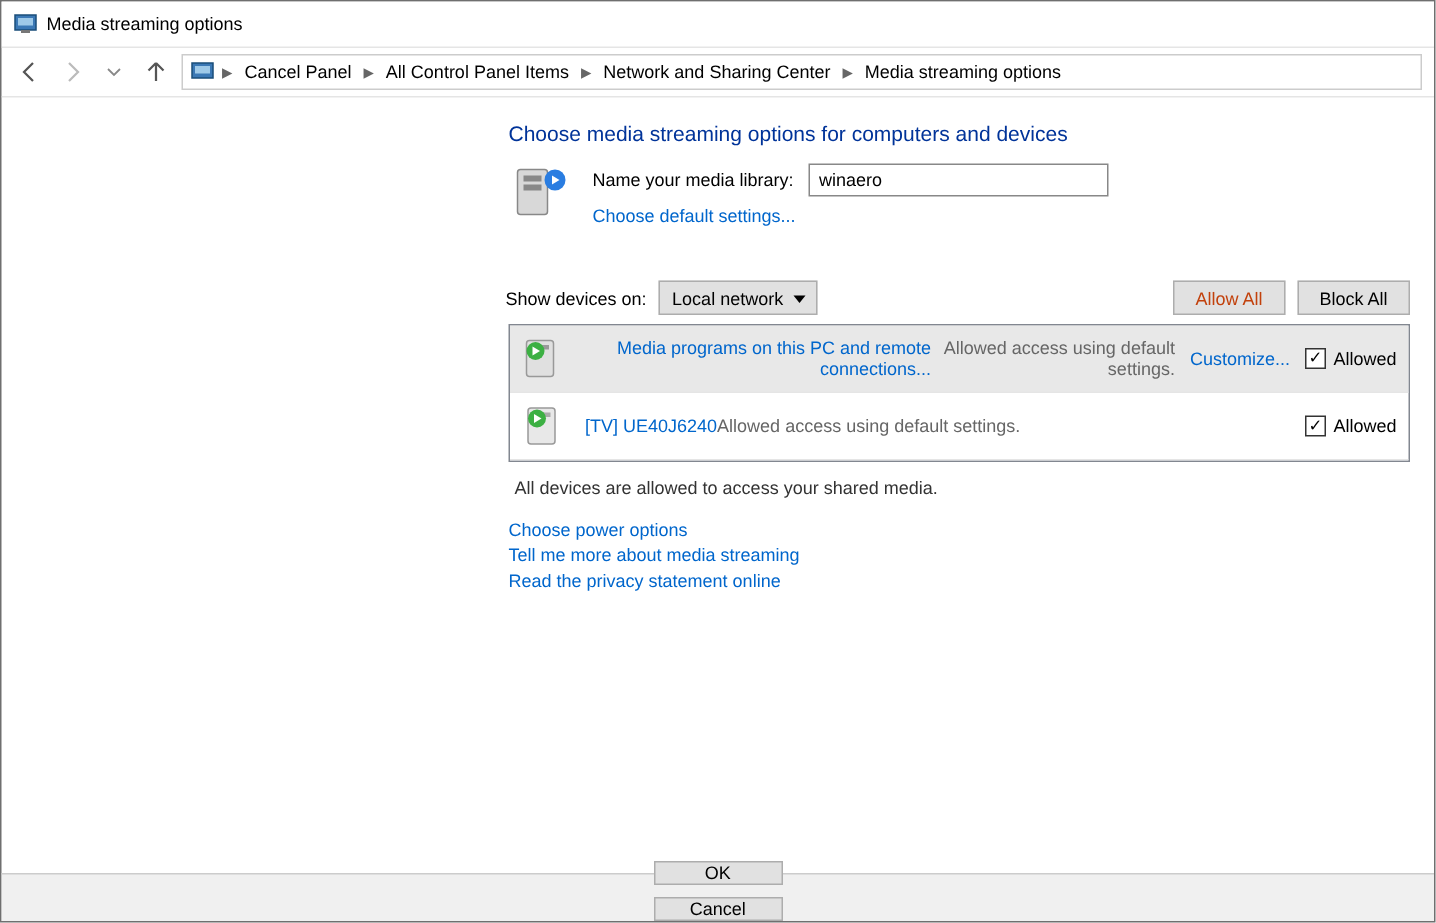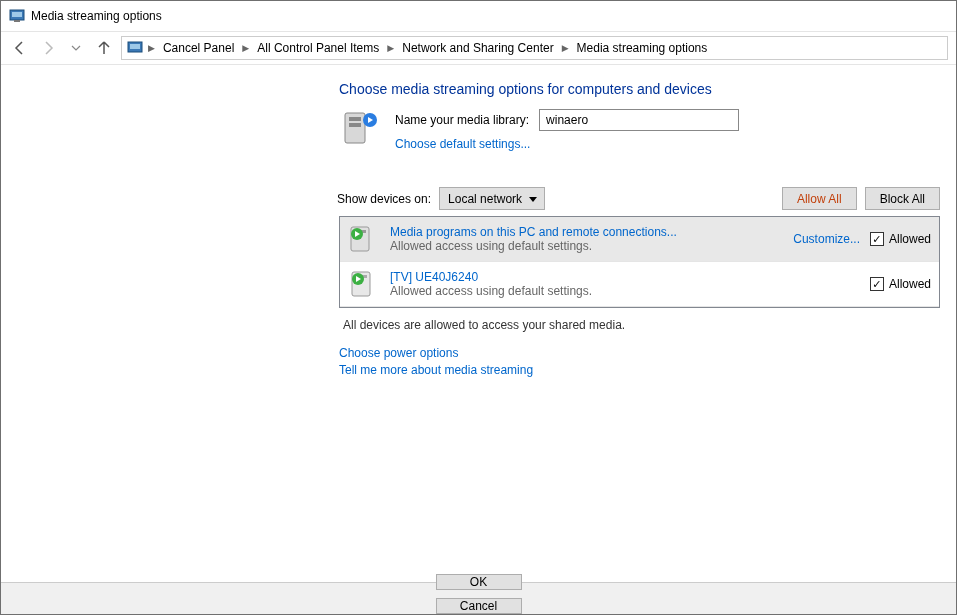--- a/index.html
+++ b/index.html
@@ -24,21 +24,21 @@
 .show-row { display: flex; align-items: center; gap: 8px; margin-bottom: 6px; margin-left: -2px; }
 .dropdown { border: 1px solid #adadad; background: #e1e1e1; height: 23px; padding: 2px 22px 2px 8px; position: relative; display:flex; align-items:center; }
 .dropdown::after { content: ""; position: absolute; right: 7px; top: 9px; border-left: 4px solid transparent; border-right: 4px solid transparent; border-top: 5px solid #000; }
 .spacer { flex: 1; }
 .btn { border: 1px solid #adadad; background: #e1e1e1; height: 23px; padding: 0 14px; font-family: inherit; font-size: 12px; cursor: pointer; }
 .btn.disabled { color: #c2410c; }
 .dev-list { border: 1px solid #828790; max-height: 104px; overflow-y: scroll; }
 .dev-row { display: flex; align-items: center; gap: 10px; padding: 6px 8px; border-bottom: 1px solid #e5e5e5; }
 .dev-row.sel { background: #e8e8e8; }
 .dev-icon { width: 32px; height: 32px; flex-shrink: 0; }
-.dev-text { flex: 1; display: flex; flex-direction: column; }
+.dev-text { flex: 1; display: flex; flex-direction: row; text-align: right; }
 .dev-sub { color: #666; }
 .chk-wrap { display: flex; align-items: center; gap: 5px; }
 .chk { width: 14px; height: 14px; border: 1px solid #333; display:flex; align-items:center; justify-content:center; background:#fff; }
 .chk::after { content: "✓"; font-size: 11px; line-height: 1; color: #000; }
 .status-line { margin: 10px 4px 14px; color: #333; }
 .links-col { display: flex; flex-direction: column; gap: 3px; }
 .footer { position: absolute; left: 0; right: 0; bottom: 0; height: 32px; border-top: 1px solid #ccc; background: #f0f0f0; display: flex; align-items: center; justify-content: flex-end; padding: 0 14px; gap: 8px; flex-direction: column; }
 .footer .btn { width: 86px; background: #e1e1e1; }
 </style>
 </head>
@@ -160,19 +160,20 @@
         <span>Allowed</span>
       </div>
     </div>
   </div>
 
   <div class="status-line">All devices are allowed to access your shared media.</div>
 
   <div class="links-col">
     <span class="link">Choose power options</span>
     <span class="link">Tell me more about media streaming</span>
+    <span class="link">Read the privacy statement online</span>
   </div>
 </div>
 
 <div class="footer">
   <button class="btn">OK</button>
   <button class="btn">Cancel</button>
 </div>
 
 </body></html>

